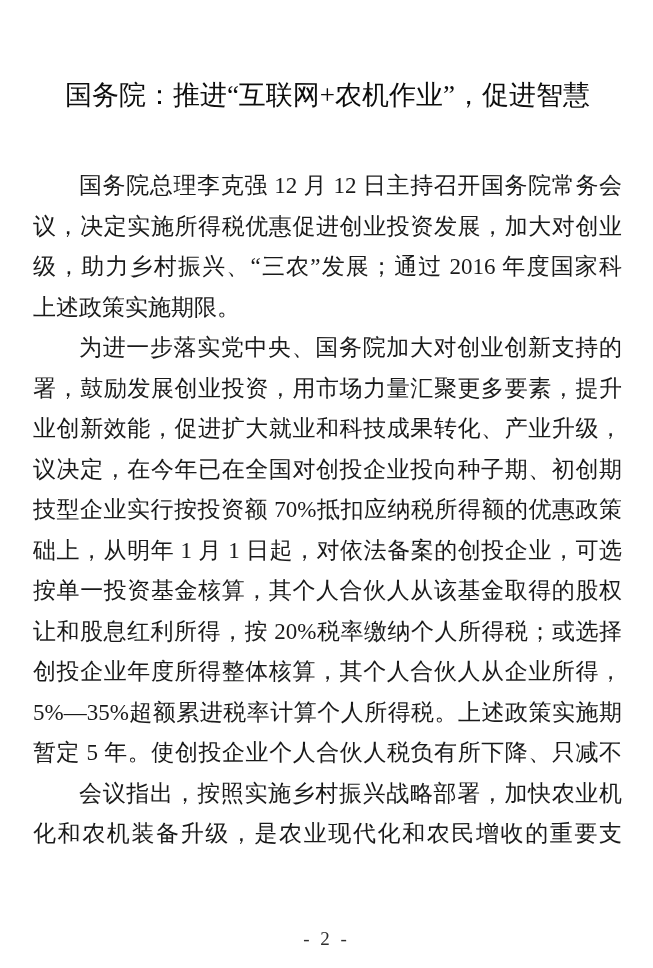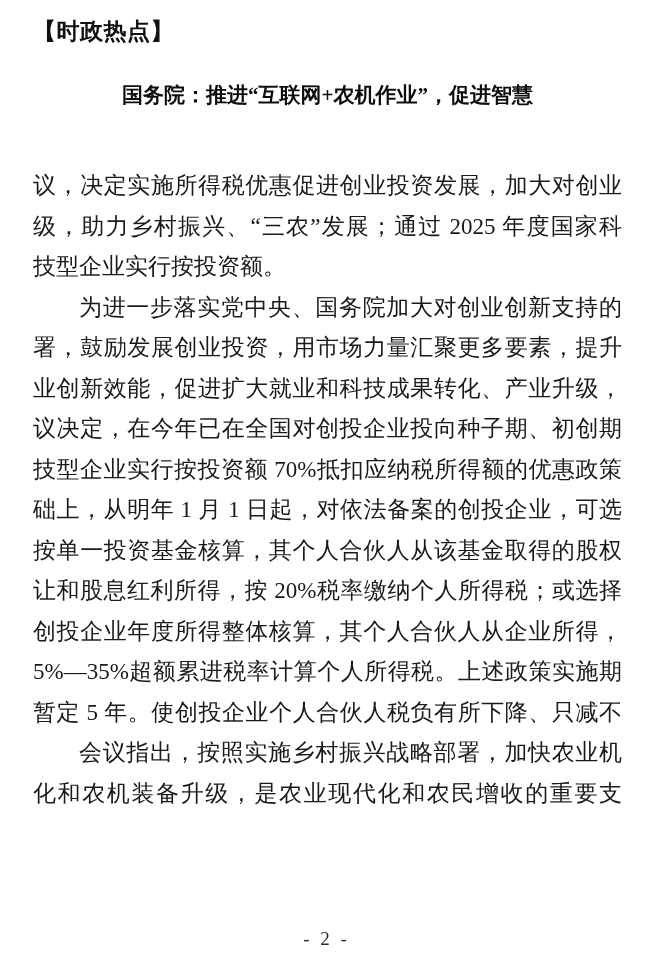--- a/index.html
+++ b/index.html
@@ -27,22 +27,22 @@
     color: #111111;
     letter-spacing: 0.5px;
   }
   .doc-title {
     position: absolute;
     left: 33px;
     right: 31px;
     top: 72px;
     text-align: center;
     font-family: "Liberation Serif", serif;
-    font-weight: bold;
-    font-size: 21px;
+    font-weight: normal;
+    font-size: 27px;
     line-height: 47px;
     color: #0d0d0d;
   }
   .doc-body {
     position: absolute;
     left: 33px;
     right: 31px;
     top: 166px;
   }
   .para {
@@ -75,32 +75,32 @@
     line-height: 26px;
     color: #2e2e2e;
     letter-spacing: 3px;
   }
 </style>
 </head>
 <body>
 
 <div class="page">
 
-  <div class="section-heading">【时政热点】</div>
 
   <div class="doc-title">
     <div>国务院：推进“互联网+农机作业”，促进智慧</div>
   </div>
 
   <div class="doc-body">
 
   <div class="para">
+        <div class="line first">国务院总理李克强 12 月 12 日主持召开国务院常务会</div>
         <div class="line">议，决定实施所得税优惠促进创业投资发展，加大对创业创</div>
-        <div class="line">级，助力乡村振兴、“三农”发展；通过 2025 年度国家科</div>
-        <div class="line last-short">技型企业实行按投资额。</div>
+        <div class="line">级，助力乡村振兴、“三农”发展；通过 2016 年度国家科</div>
+        <div class="line last-short">上述政策实施期限。</div>
       </div>
       <div class="para">
         <div class="line first">为进一步落实党中央、国务院加大对创业创新支持的部</div>
         <div class="line">署，鼓励发展创业投资，用市场力量汇聚更多要素，提升创</div>
         <div class="line">业创新效能，促进扩大就业和科技成果转化、产业升级，会</div>
         <div class="line">议决定，在今年已在全国对创投企业投向种子期、初创期科</div>
         <div class="line">技型企业实行按投资额 70%抵扣应纳税所得额的优惠政策基</div>
         <div class="line">础上，从明年 1 月 1 日起，对依法备案的创投企业，可选择</div>
         <div class="line">按单一投资基金核算，其个人合伙人从该基金取得的股权转</div>
         <div class="line">让和股息红利所得，按 20%税率缴纳个人所得税；或选择按</div>

